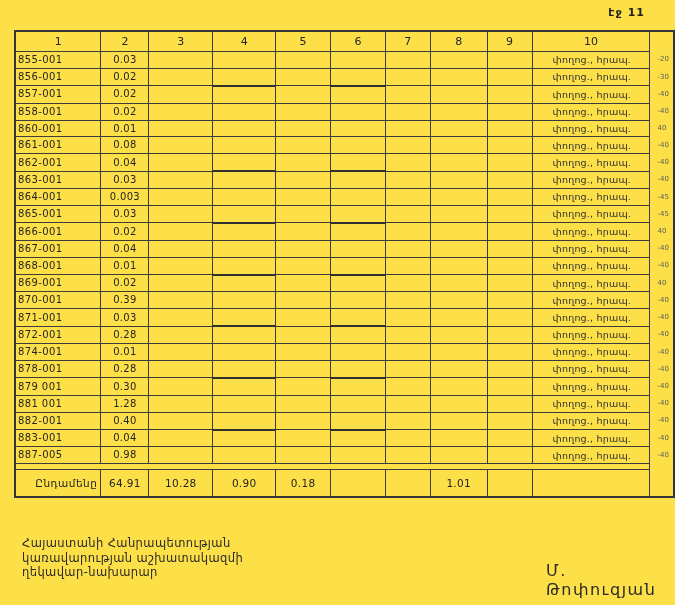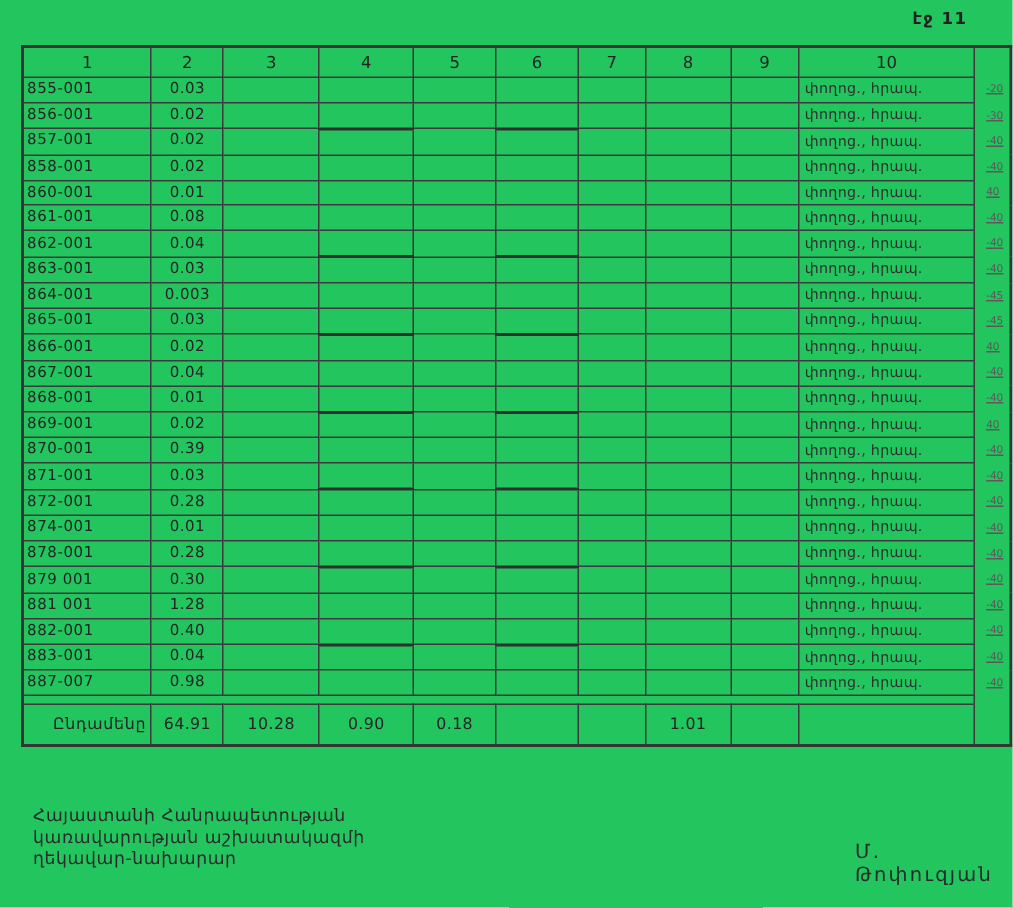--- a/index.html
+++ b/index.html
@@ -1,63 +1,63 @@
 <!DOCTYPE html>
 <html><head>
 <meta charset="utf-8">
 <style>
   html,body { margin:0; padding:0; background:#e8e8e8; }
   .page {
     position:relative; width:675px; height:605px; margin:0 auto;
-    background:#22c55e; overflow:hidden;
+    background:#fde047; overflow:hidden;
     font-family:"DejaVu Sans", sans-serif; color:#2b2b2b;
   }
   .page-label {
     position:absolute; top:6px; right:30px;
     font-size:11px; font-weight:bold; letter-spacing:1px; color:#222;
   }
   table.doc-table {
     position:absolute; left:14px; top:30px;
     border-collapse:collapse; table-layout:fixed;
   }
   .doc-table th, .doc-table td {
     border:1.4px solid #3b3b3b; padding:0 3px; overflow:hidden;
     white-space:nowrap; font-size:10px; line-height:1;
   }
   .doc-table thead th {
     height:19px; text-align:center; font-weight:normal; font-size:11px; color:#242424;
   }
   .doc-table tbody td { height:15.9px; }
   td.code { text-align:left; padding-left:2px; letter-spacing:0.4px; color:#242424; }
   td.num  { text-align:center; letter-spacing:0.3px; color:#242424; }
-  td.note { text-align:left; padding-left:4px; font-size:9.5px; letter-spacing:0.2px; color:#2e2e2e; }
+  td.note { text-align:left; padding-left:20px; font-size:9.5px; letter-spacing:0.2px; color:#2e2e2e; }
   td.e    { }
   
   td.smudge  { border-bottom:2.2px solid #303030; }
   td.smudge2 { border-bottom:1.6px dashed #4a4a4a; }
   
   th.m, td.m {
     border:none !important; background:transparent;
-    font-size:7px; color:#5a5a5a; text-align:left; padding-left:7px; letter-spacing:0;text-decoration:underline;
+    font-size:7px; color:#5a5a5a; text-align:left; padding-left:7px; letter-spacing:0;
   }
   tr.sp td { border-top:none; border-bottom:none; border-left:none; border-right:none; height:5px; }
   tr.sp td.edge-l { border-left:1.8px solid #3b3b3b; }
   tr.sp td.edge-r { border-right:1.8px solid #3b3b3b; }
   tr.total td { height:26px; font-size:10.5px; color:#242424; }
   tr.total td.label { text-align:right; letter-spacing:0.5px; }
   tr.total td.num { text-align:center; }
   
   .doc-table { border:2px solid #353535; }
   .footer-left {
     position:absolute; left:22px; top:536px;
     font-size:11.5px; line-height:14.5px; letter-spacing:0.4px; color:#2a2a2a;
   }
   .signature {
-    position:absolute; left:570px; top:561px;
-    font-size:13px; letter-spacing:1.5px; color:#2a2a2a;
+    position:absolute; left:546px; top:561px;
+    font-size:16px; letter-spacing:1.5px; color:#2a2a2a;
   }
 </style>
 </head>
 <body>
 
 <div class="page">
 
   <div class="page-label">էջ 11</div>
 
   <table class="doc-table">
@@ -383,21 +383,21 @@
           <td class="e"></td>
           <td class="e"></td>
           <td class="e"></td>
           <td class="e"></td>
           <td class="e"></td>
           <td class="e"></td>
           <td class="note">փողոց., հրապ.</td>
           <td class="m">-40</td>
         </tr>
         <tr>
-          <td class="code">887-007</td>
+          <td class="code">887-005</td>
           <td class="num">0.98</td>
           <td class="e"></td>
           <td class="e"></td>
           <td class="e"></td>
           <td class="e"></td>
           <td class="e"></td>
           <td class="e"></td>
           <td class="e"></td>
           <td class="note">փողոց., հրապ.</td>
           <td class="m">-40</td>

